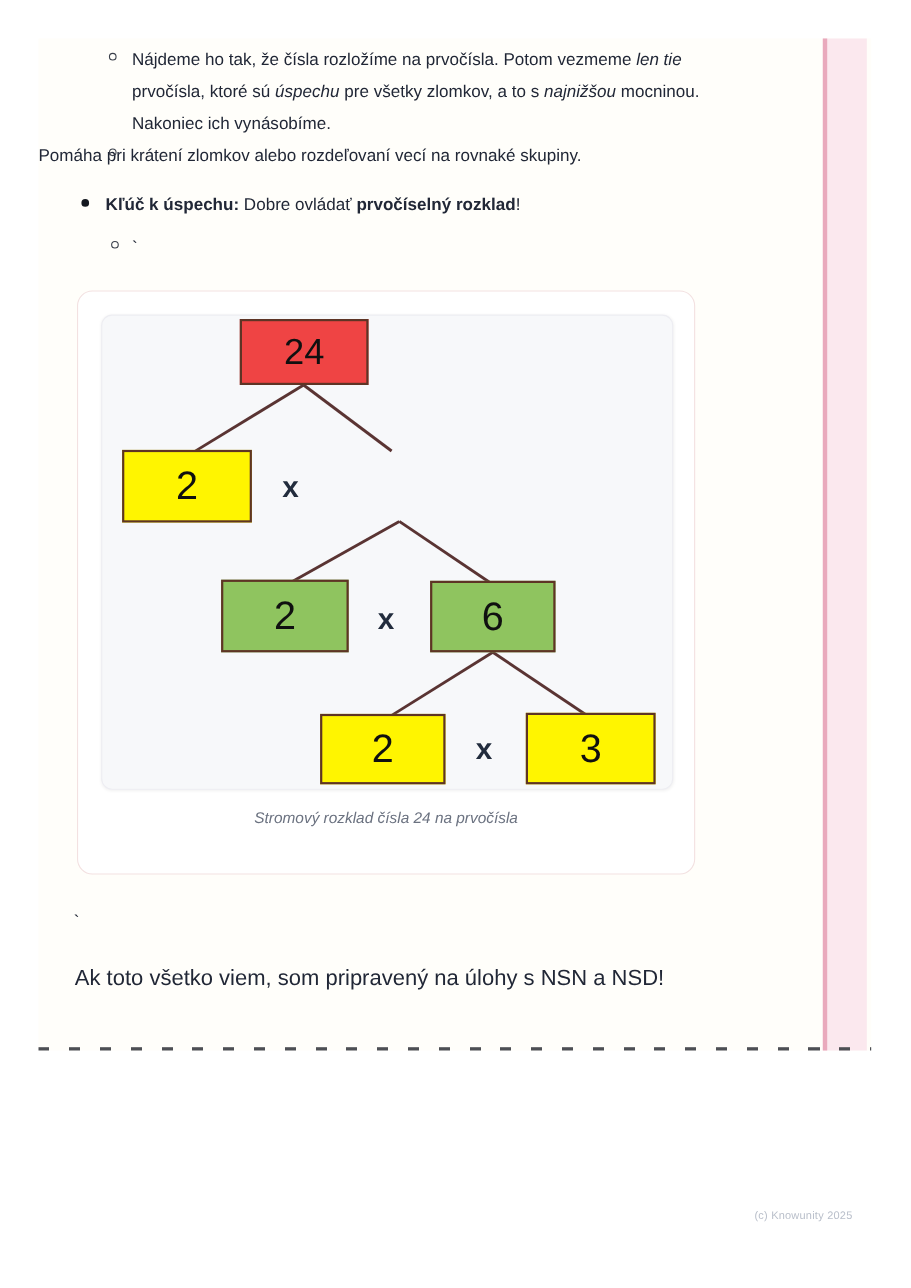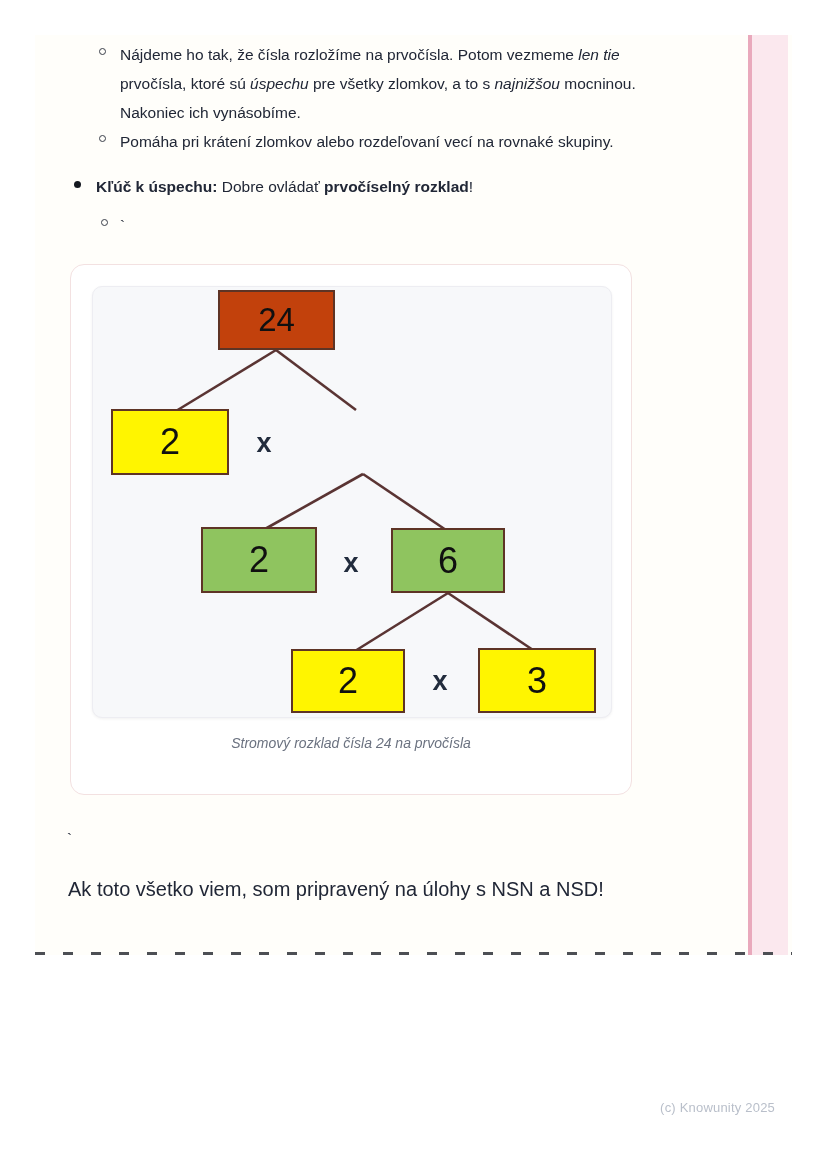--- a/index.html
+++ b/index.html
@@ -21,48 +21,48 @@
 
   .card { position:absolute; left:35px; top:229px; width:562px; height:531px;
     background:#ffffff; border:1.5px solid #F3E1E1; border-radius:14px; }
   .panel { position:absolute; left:21px; top:21px; width:520px; height:432px;
     background:#F7F8FA; border:1px solid #EDEDF2; border-radius:10px;
     box-shadow:0 1px 3px rgba(0,0,0,0.06); overflow:hidden; }
   .panel svg { position:absolute; left:0; top:0; }
 
   .tbox { position:absolute; display:flex; align-items:center; justify-content:center;
     border:2.5px solid #5E3425; font-size:36px; color:#101010; }
-  .tbox.orange { background:#c2410c; font-size:33px; }
+  .tbox.orange { background:#ef4444; font-size:33px; }
   .tbox.yellow { background:#FFF500; }
   .tbox.green  { background:#8FC45F; }
   .op { position:absolute; width:26px; text-align:center; font-size:27px; font-weight:600; color:#222c3d; line-height:32px; }
 
   .caption { position:absolute; left:0; top:470px; width:100%; text-align:center;
     font-style:italic; font-size:14px; color:#6b7280; }
 
   .tick { font-size:15.5px; color:#212736; }
   .closing { position:absolute; font-size:20px; color:#212736; }
 
-  .footer { position:absolute; top:1100px; right:53px; font-size:13px; color:#B9BFCA; letter-spacing:0.2px; }
+  .footer { position:absolute; top:1100px; right:53px; font-size:10px; color:#B9BFCA; letter-spacing:0.2px; }
 </style>
 </head>
 <body>
 
 <div class="page">
 
   <div class="stripe"></div>
 
   <div class="li" style="left:0; top:5px; width:610px;">
     <span class="marker-hollow" style="left:64px; top:8px;"></span>
     <span class="txt" style="margin-left:85px; width:520px;"><span>Nájdeme ho tak, že čísla rozložíme na prvočísla. Potom vezmeme </span><span class="it">len tie</span><span> prvočísla, ktoré sú </span><span class="it">úspechu</span><span> pre všetky zlomkov, a to s </span><span class="it">najnižšou</span><span> mocninou. Nakoniec ich vynásobíme.</span></span>
   </div>
 
   <div class="li" style="left:0; top:92px; width:620px;">
     <span class="marker-hollow" style="left:64px; top:8px;"></span>
-    <span class="txt" style="margin-left:85px; width:535px;">Pomáha pri krátení zlomkov alebo rozdeľovaní vecí na rovnaké skupiny.</span>
+    <span class="txt" style="width:535px;">Pomáha pri krátení zlomkov alebo rozdeľovaní vecí na rovnaké skupiny.</span>
   </div>
 
   <div class="li" style="left:0; top:137px; width:620px;">
     <span class="marker-filled" style="left:39px; top:9px;"></span>
     <span class="txt" style="margin-left:61px; width:545px;"><span class="bd">Kľúč k úspechu:</span><span> Dobre ovládať </span><span class="bd">prvočíselný rozklad</span><span>!</span></span>
   </div>
 
   <div class="li" style="left:0; top:176px; width:300px;">
     <span class="marker-hollow" style="left:66px; top:8px;"></span>
     <span class="txt tick" style="margin-left:85px;">`</span>

